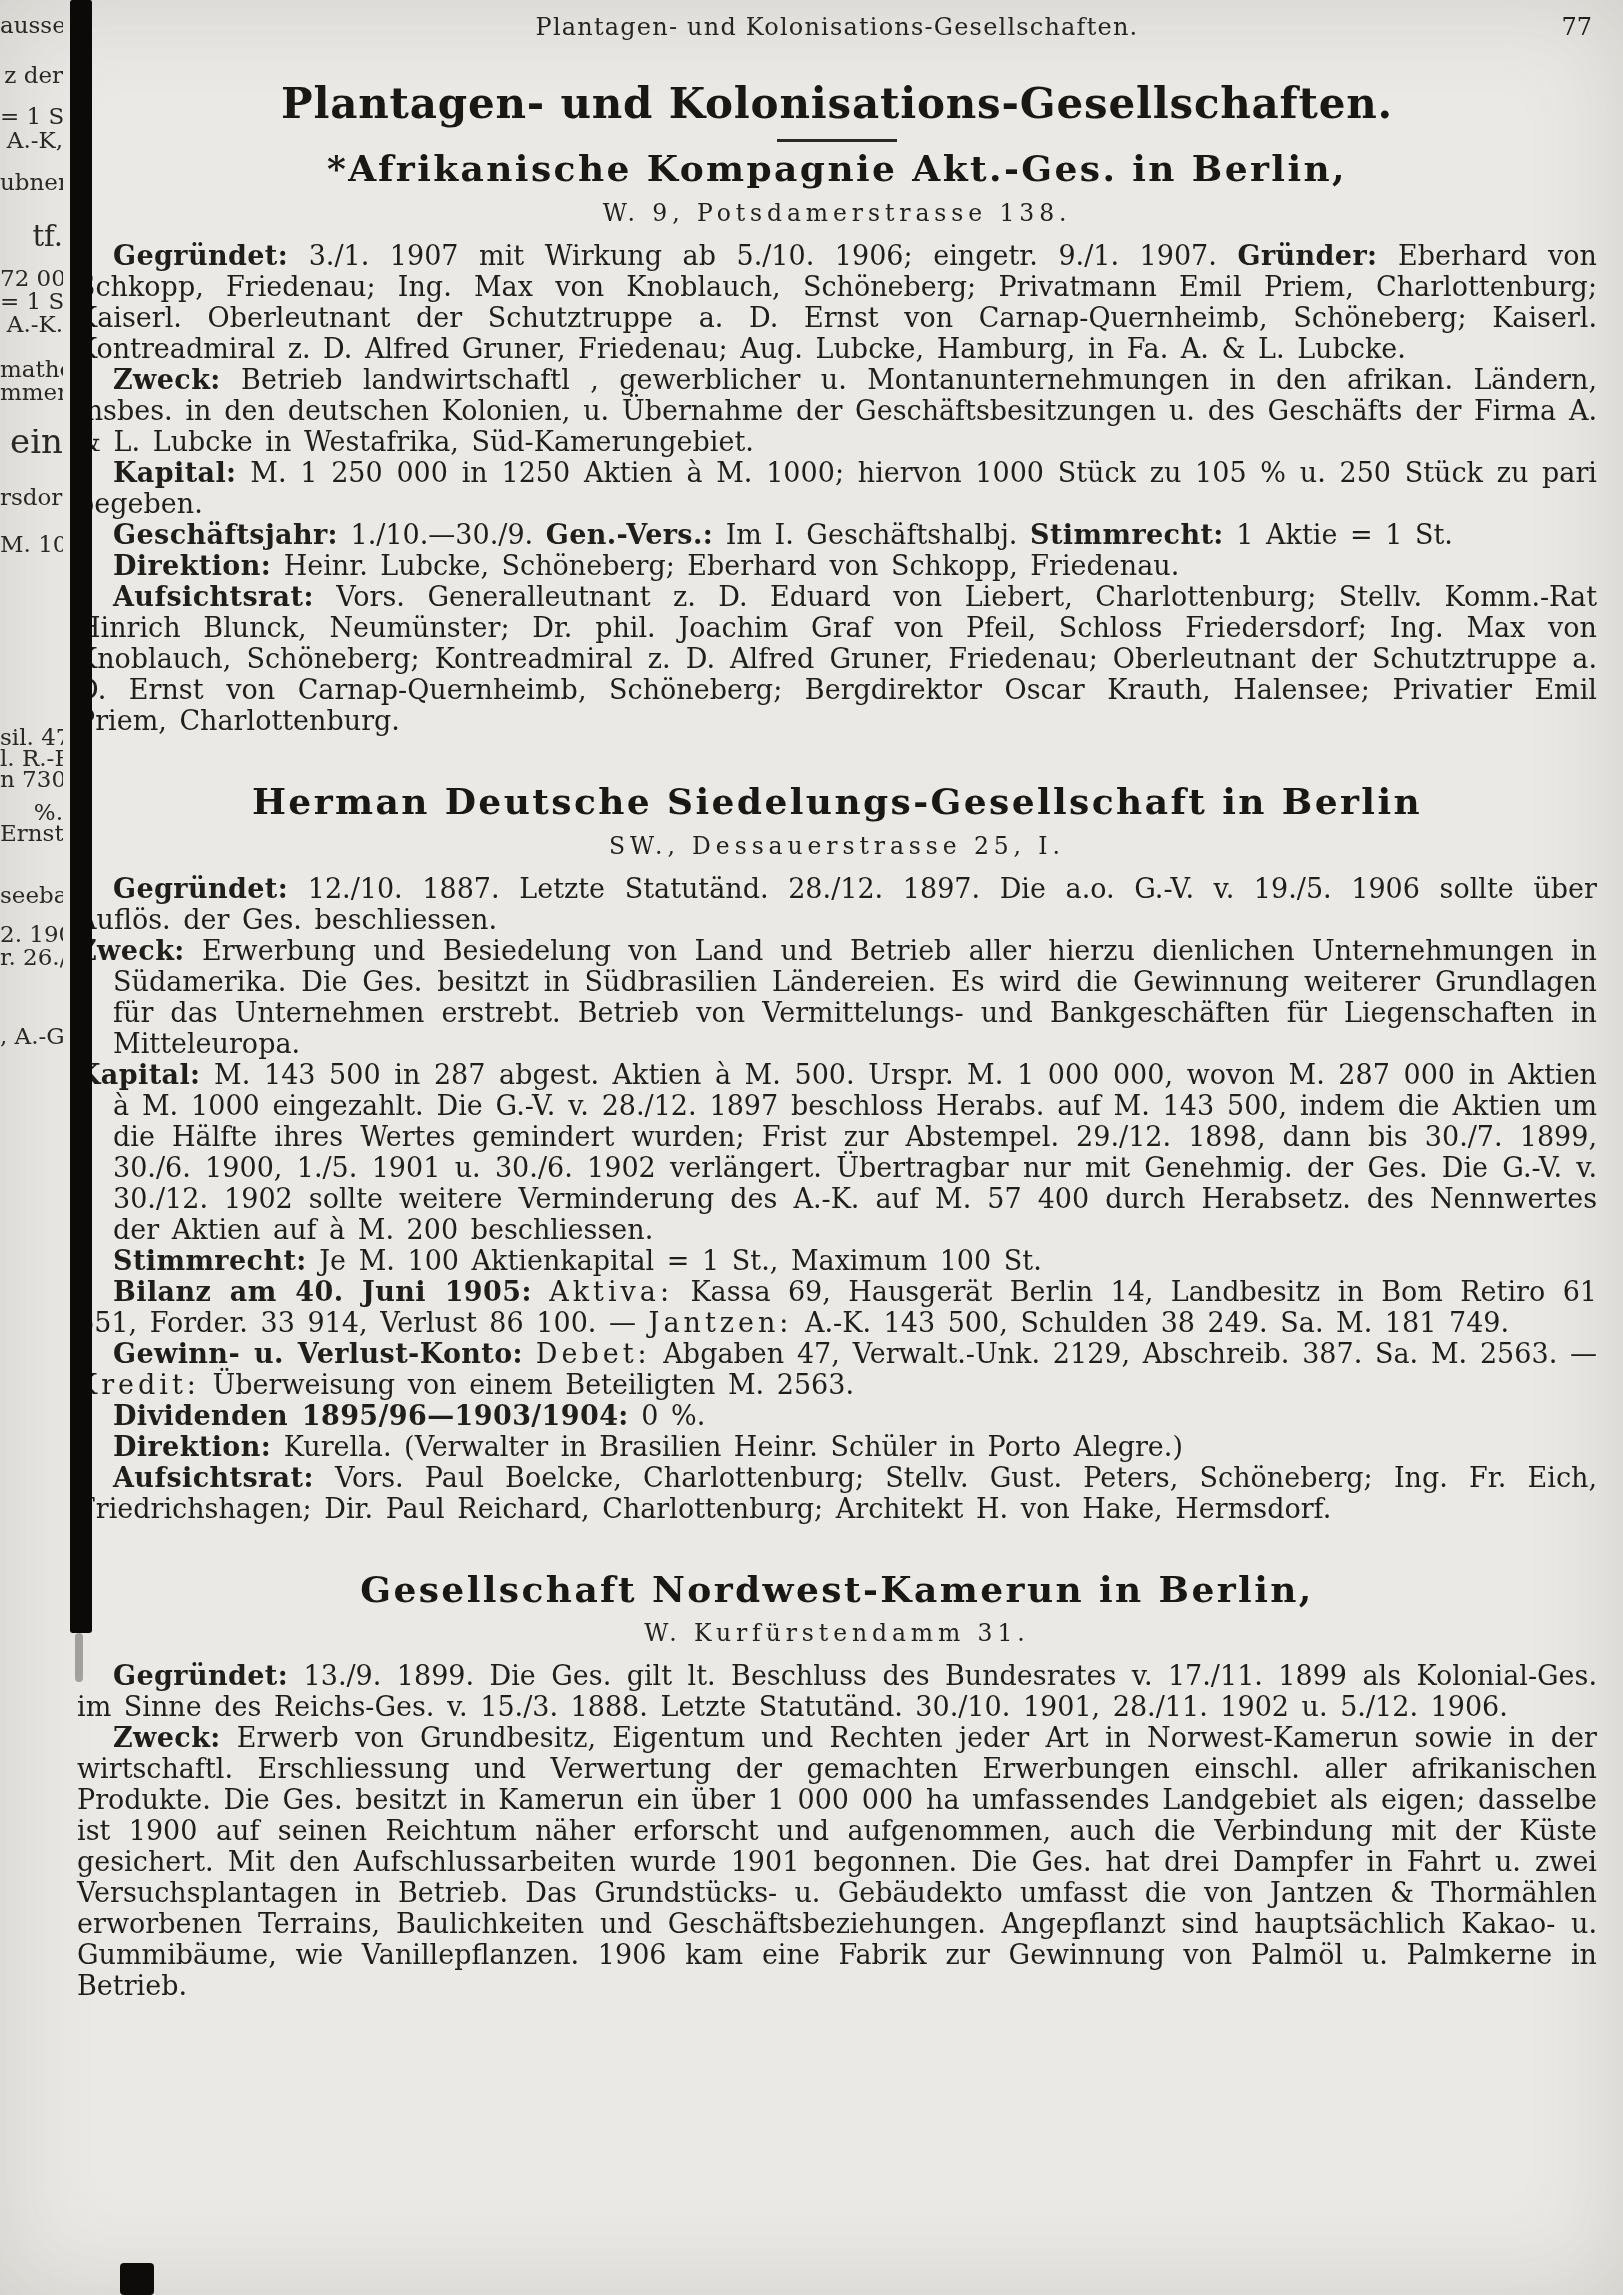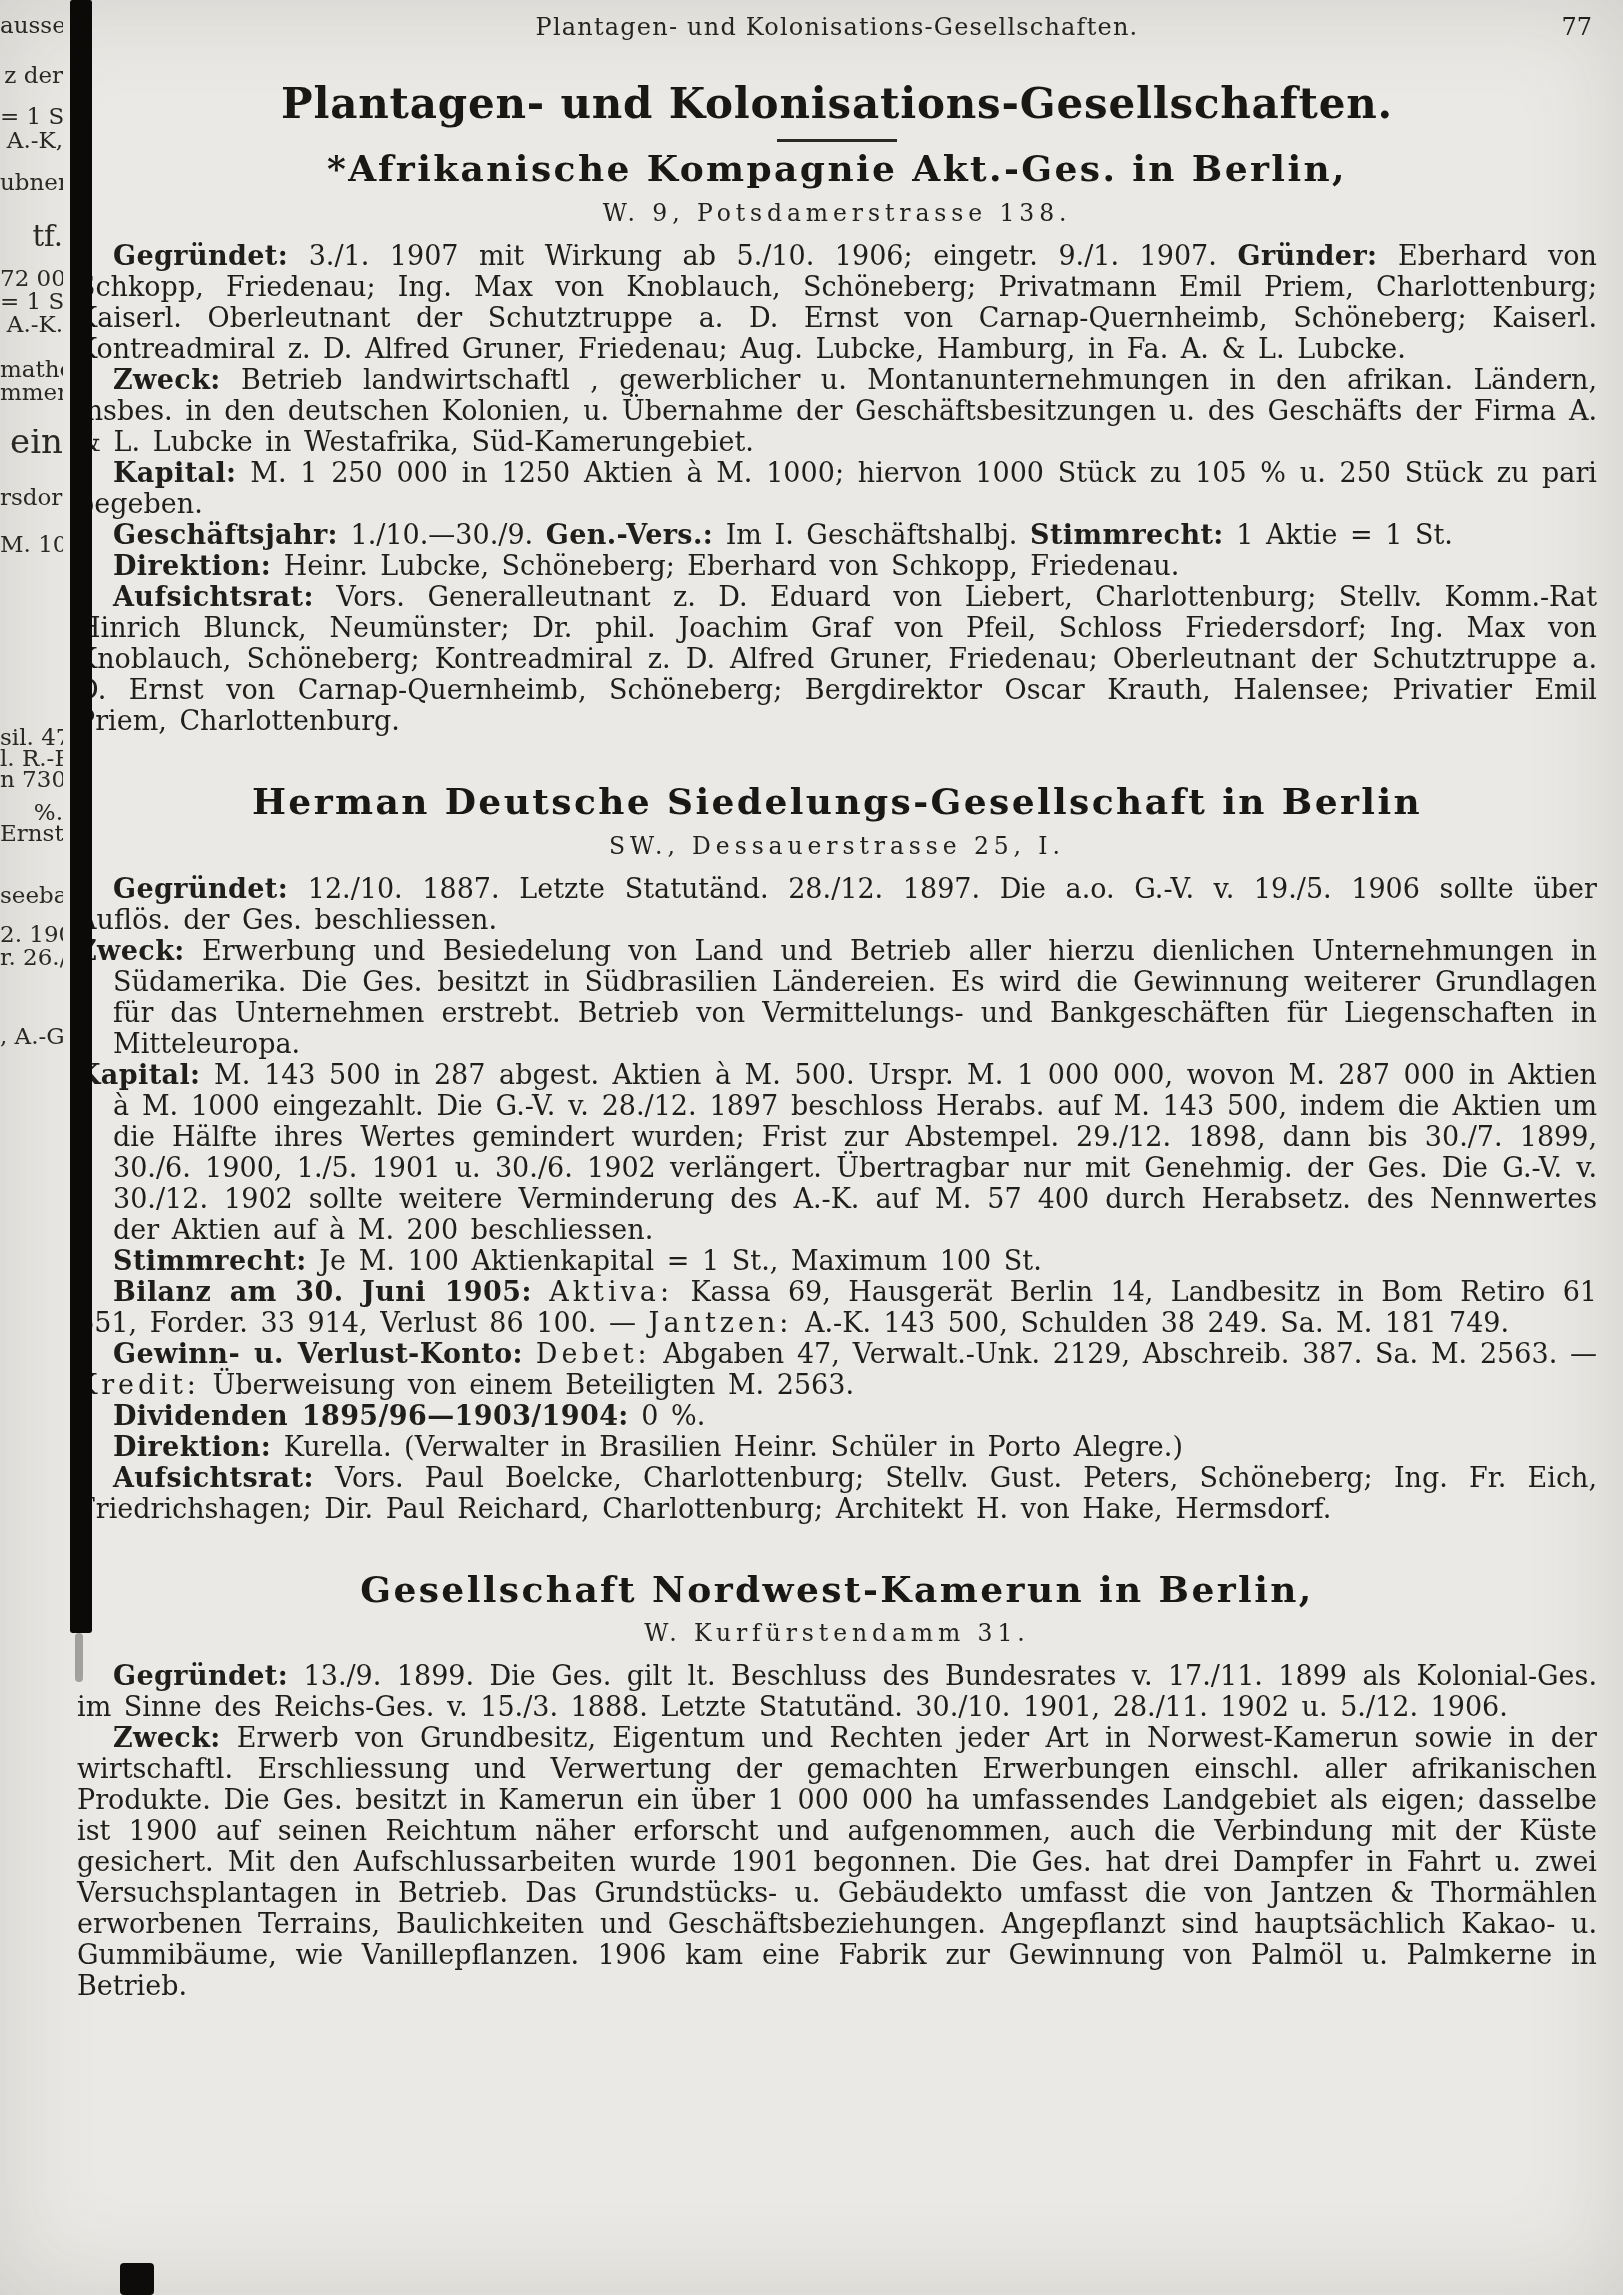--- a/index.html
+++ b/index.html
@@ -154,21 +154,21 @@
           <p class="para"><b>Direktion:</b> Heinr. Lubcke, Schöneberg; Eberhard von Schkopp, Friedenau.</p>
           <p class="para"><b>Aufsichtsrat:</b> Vors. Generalleutnant z. D. Eduard von Liebert, Charlottenburg; Stellv. Komm.-Rat Hinrich Blunck, Neumünster; Dr. phil. Joachim Graf von Pfeil, Schloss Friedersdorf; Ing. Max von Knoblauch, Schöneberg; Kontreadmiral z. D. Alfred Gruner, Friedenau; Oberleutnant der Schutztruppe a. D. Ernst von Carnap-Quernheimb, Schöneberg; Bergdirektor Oscar Krauth, Halensee; Privatier Emil Priem, Charlottenburg.</p>
         </section>
         <section class="company">
           <h2 class="company-name">Herman Deutsche Siedelungs-Gesellschaft in Berlin</h2>
           <div class="company-address">SW., Dessauerstrasse 25, I.</div>
           <p class="para"><b>Gegründet:</b> 12./10. 1887.  Letzte Statutänd. 28./12. 1897.  Die a.o. G.-V. v. 19./5. 1906 sollte über Auflös. der Ges. beschliessen.</p>
           <p class="para hang"><b>Zweck:</b> Erwerbung und Besiedelung von Land und Betrieb aller hierzu dienlichen Unternehmungen in Südamerika.  Die Ges. besitzt in Südbrasilien Ländereien.  Es wird die Gewinnung weiterer Grundlagen für das Unternehmen erstrebt.  Betrieb von Vermittelungs- und Bankgeschäften für Liegenschaften in Mitteleuropa.</p>
           <p class="para hang"><b>Kapital:</b> M. 143 500 in 287 abgest. Aktien à M. 500.  Urspr. M. 1 000 000, wovon M. 287 000 in Aktien à M. 1000 eingezahlt.  Die G.-V. v. 28./12. 1897 beschloss Herabs. auf M. 143 500, indem die Aktien um die Hälfte ihres Wertes gemindert wurden; Frist zur Abstempel. 29./12. 1898, dann bis 30./7. 1899, 30./6. 1900, 1./5. 1901 u. 30./6. 1902 verlängert.  Übertragbar nur mit Genehmig. der Ges.  Die G.-V. v. 30./12. 1902 sollte weitere Verminderung des A.-K. auf M. 57 400 durch Herabsetz. des Nennwertes der Aktien auf à M. 200 beschliessen.</p>
           <p class="para"><b>Stimmrecht:</b> Je M. 100 Aktienkapital = 1 St., Maximum 100 St.</p>
-          <p class="para"><b>Bilanz am 30. Juni 1905:</b>  <span class="spaced">Aktiva:</span> Kassa 69, Hausgerät Berlin 14, Landbesitz in Bom Retiro 61 651, Forder. 33 914, Verlust 86 100. — <span class="spaced">Jantzen:</span> A.-K. 143 500, Schulden 38 249. Sa. M. 181 749.</p>
+          <p class="para"><b>Bilanz am 40. Juni 1905:</b>  <span class="spaced">Aktiva:</span> Kassa 69, Hausgerät Berlin 14, Landbesitz in Bom Retiro 61 651, Forder. 33 914, Verlust 86 100. — <span class="spaced">Jantzen:</span> A.-K. 143 500, Schulden 38 249. Sa. M. 181 749.</p>
           <p class="para"><b>Gewinn- u. Verlust-Konto:</b> <span class="spaced">Debet:</span> Abgaben 47, Verwalt.-Unk. 2129, Abschreib. 387. Sa. M. 2563. — <span class="spaced">Kredit:</span> Überweisung von einem Beteiligten M. 2563.</p>
           <p class="para"><b>Dividenden 1895/96—1903/1904:</b> 0 %.</p>
           <p class="para"><b>Direktion:</b> Kurella.  (Verwalter in Brasilien Heinr. Schüler in Porto Alegre.)</p>
           <p class="para"><b>Aufsichtsrat:</b> Vors. Paul Boelcke, Charlottenburg; Stellv. Gust. Peters, Schöneberg; Ing. Fr. Eich, Friedrichshagen; Dir. Paul Reichard, Charlottenburg; Architekt H. von Hake, Hermsdorf.</p>
         </section>
         <section class="company">
           <h2 class="company-name">Gesellschaft Nordwest-Kamerun in Berlin,</h2>
           <div class="company-address">W. Kurfürstendamm 31.</div>
           <p class="para"><b>Gegründet:</b> 13./9. 1899.  Die Ges. gilt lt. Beschluss des Bundesrates v. 17./11. 1899 als Kolonial-Ges. im Sinne des Reichs-Ges. v. 15./3. 1888.  Letzte Statutänd. 30./10. 1901, 28./11. 1902 u. 5./12. 1906.</p>
           <p class="para"><b>Zweck:</b> Erwerb von Grundbesitz, Eigentum und Rechten jeder Art in Norwest-Kamerun sowie in der wirtschaftl. Erschliessung und Verwertung der gemachten Erwerbungen einschl. aller afrikanischen Produkte.  Die Ges. besitzt in Kamerun ein über 1 000 000 ha umfassendes Landgebiet als eigen; dasselbe ist 1900 auf seinen Reichtum näher erforscht und aufgenommen, auch die Verbindung mit der Küste gesichert.  Mit den Aufschlussarbeiten wurde 1901 begonnen.  Die Ges. hat drei Dampfer in Fahrt u. zwei Versuchsplantagen in Betrieb.  Das Grundstücks- u. Gebäudekto umfasst die von Jantzen &amp; Thormählen erworbenen Terrains, Baulichkeiten und Geschäftsbeziehungen.  Angepflanzt sind hauptsächlich Kakao- u. Gummibäume, wie Vanillepflanzen.  1906 kam eine Fabrik zur Gewinnung von Palmöl u. Palmkerne in Betrieb.</p>

